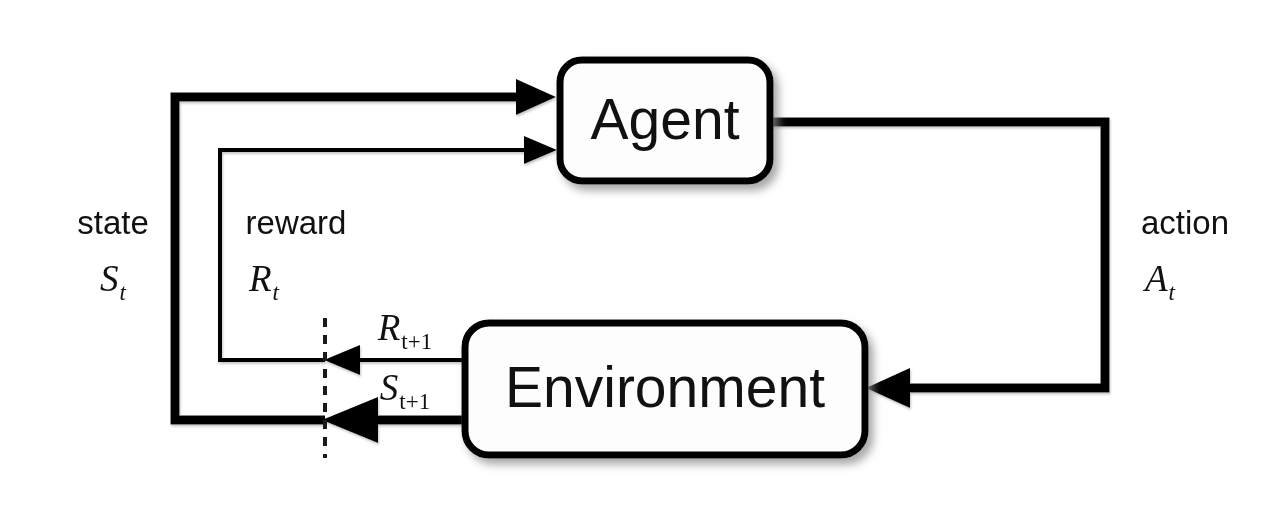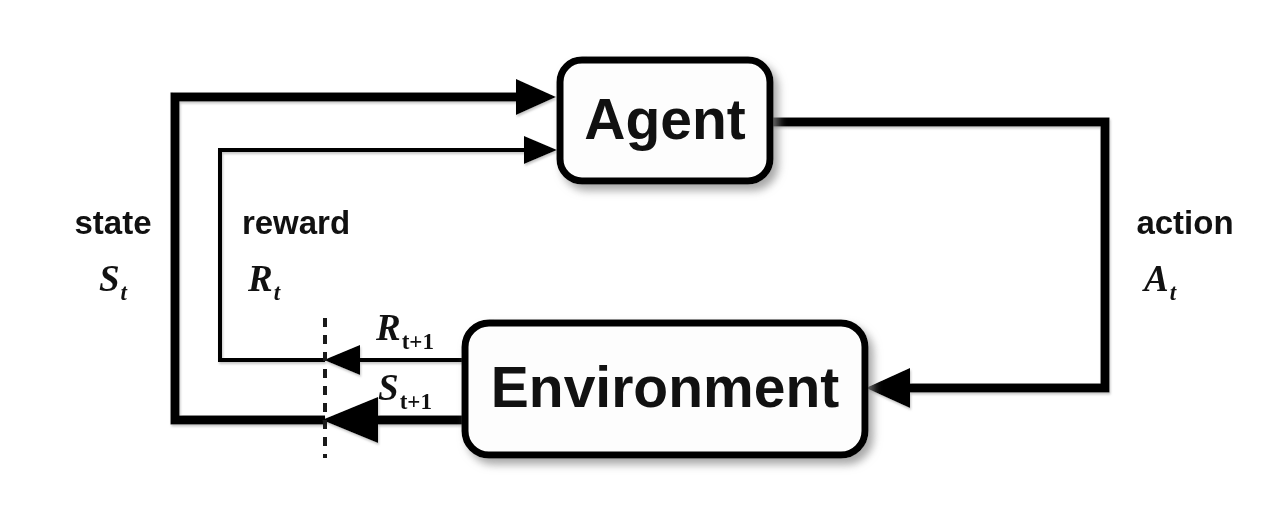--- a/index.html
+++ b/index.html
@@ -12,21 +12,20 @@
     width: 1282px;
     height: 526px;
     overflow: hidden;
     font-family: "Liberation Sans", sans-serif;
   }
   #diagram-root {
     position: relative;
     width: 1282px;
     height: 526px;
     background: #ffffff;
-    font-weight: bold;
   }
   svg.diagram-canvas {
     display: block;
     width: 1282px;
     height: 526px;
   }
   .node-box {
     fill: #fdfdfd;
     stroke: #000000;
     stroke-width: 7;

